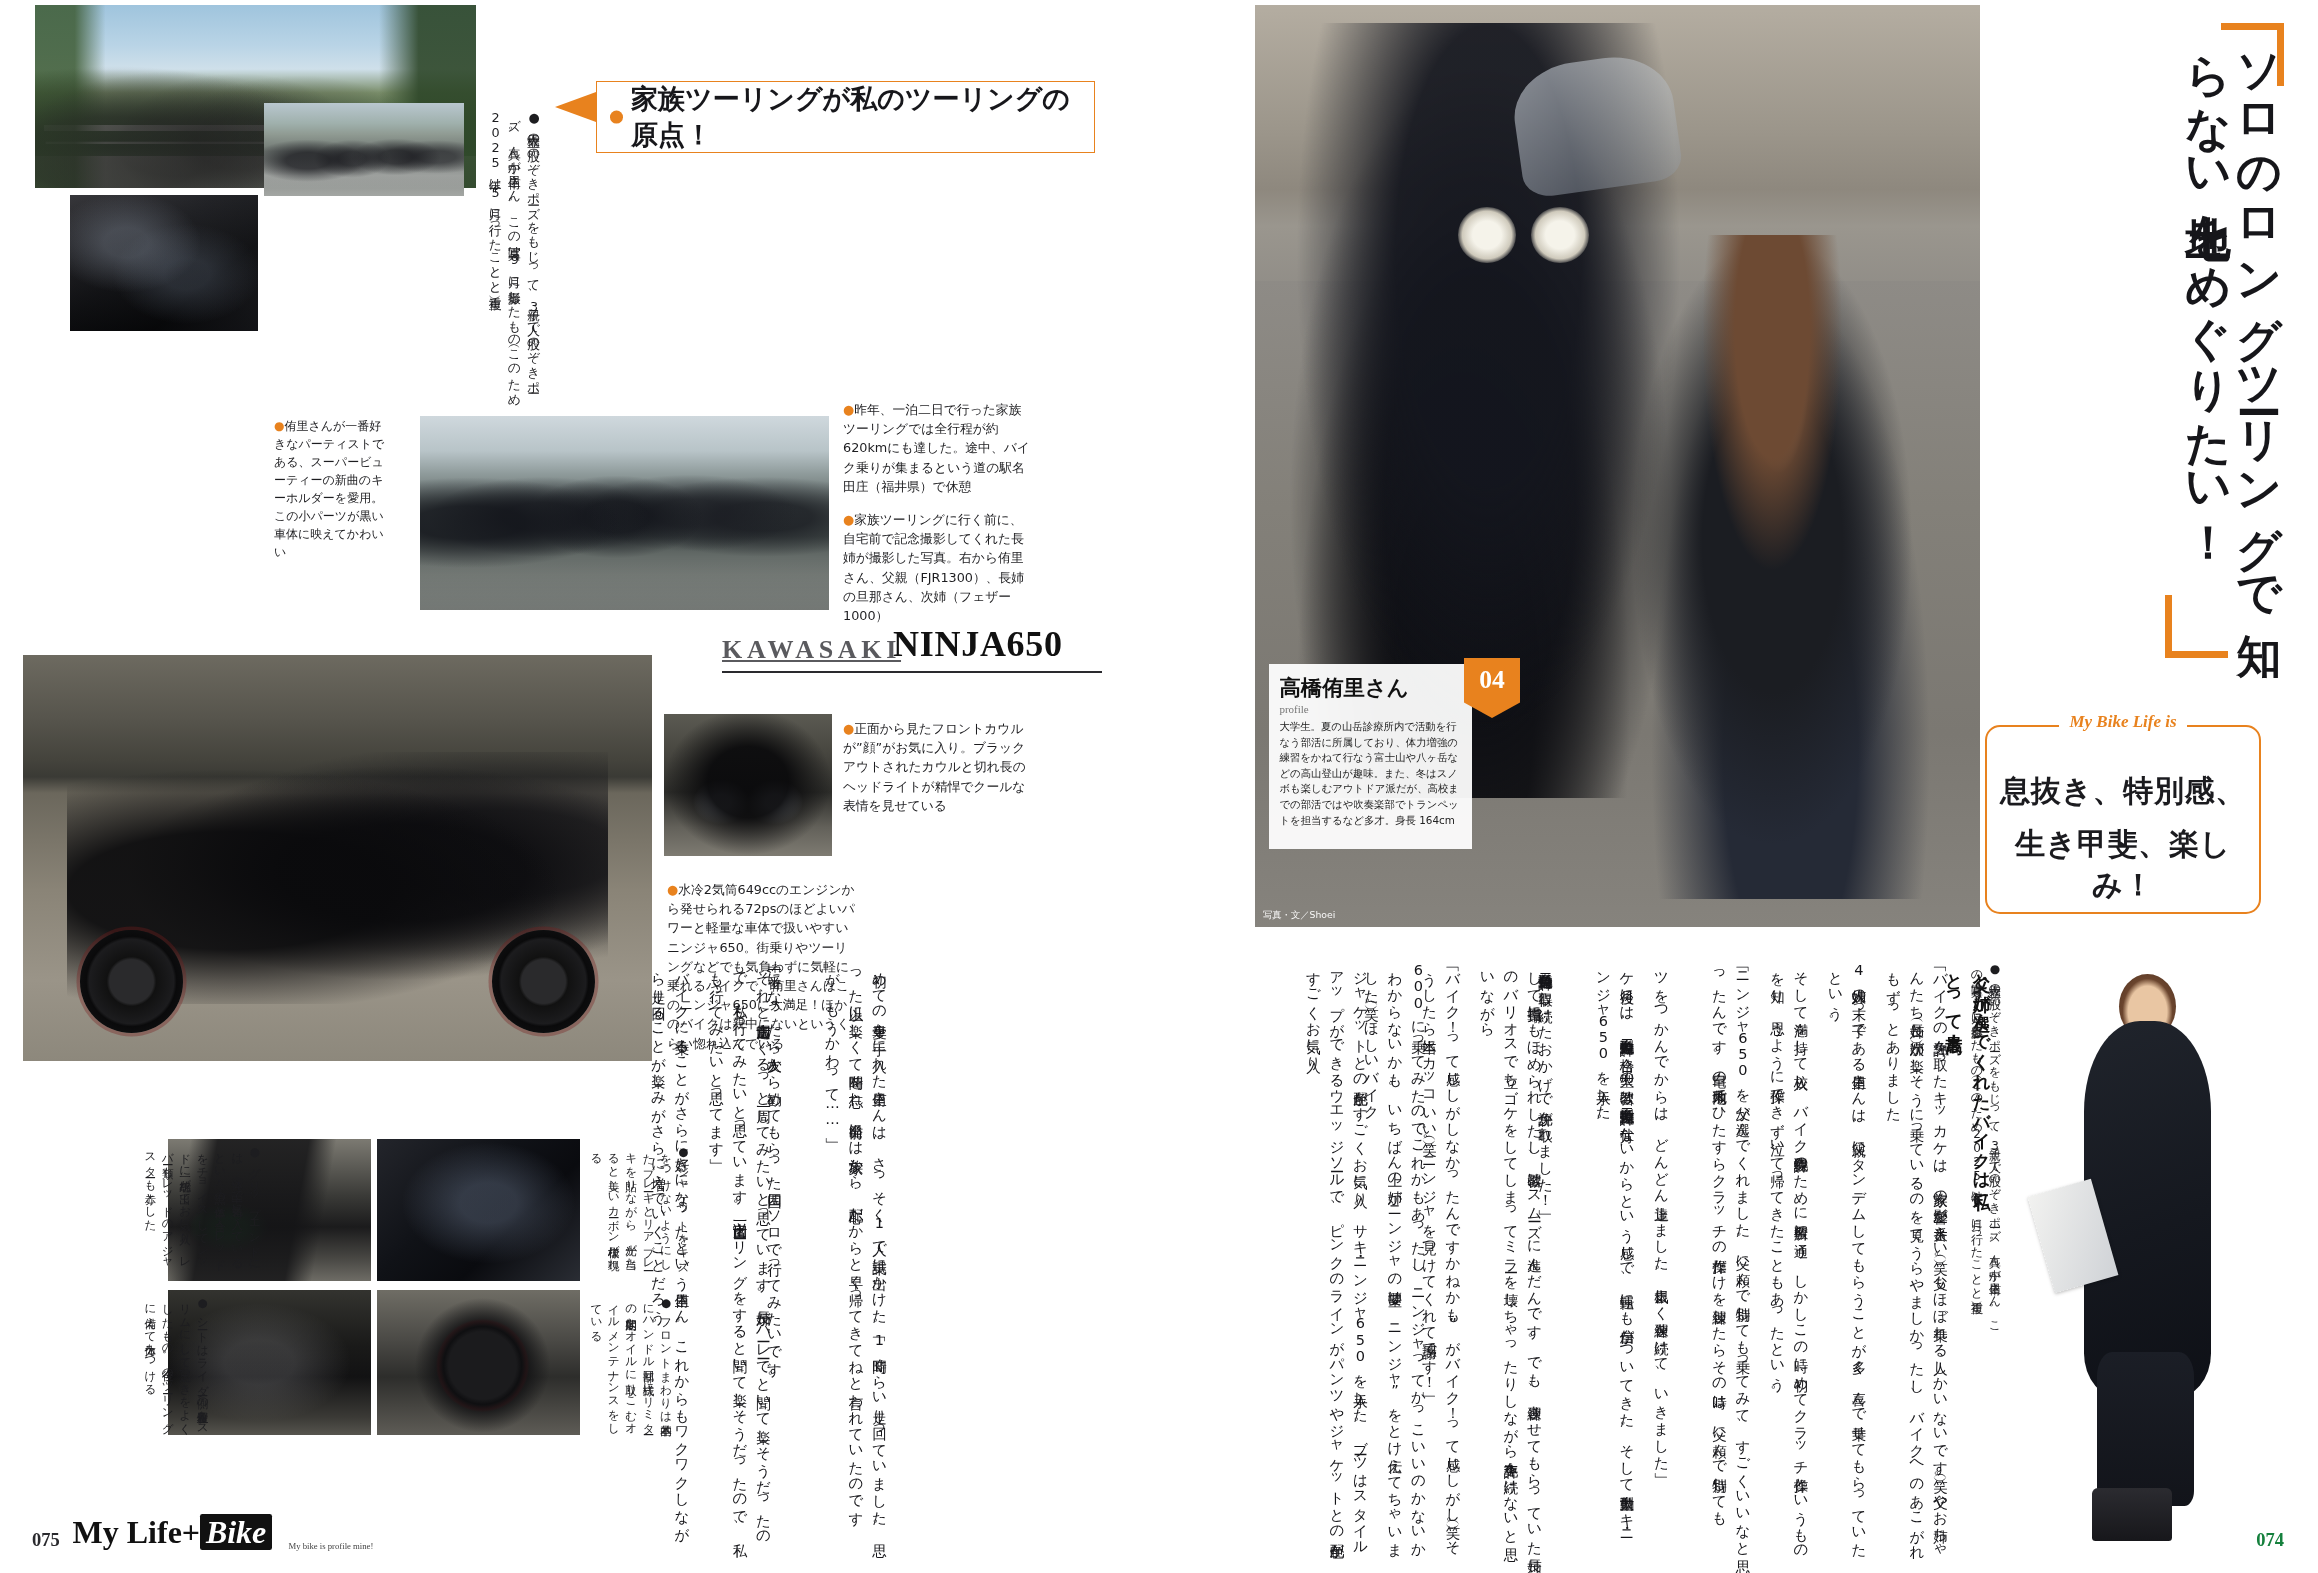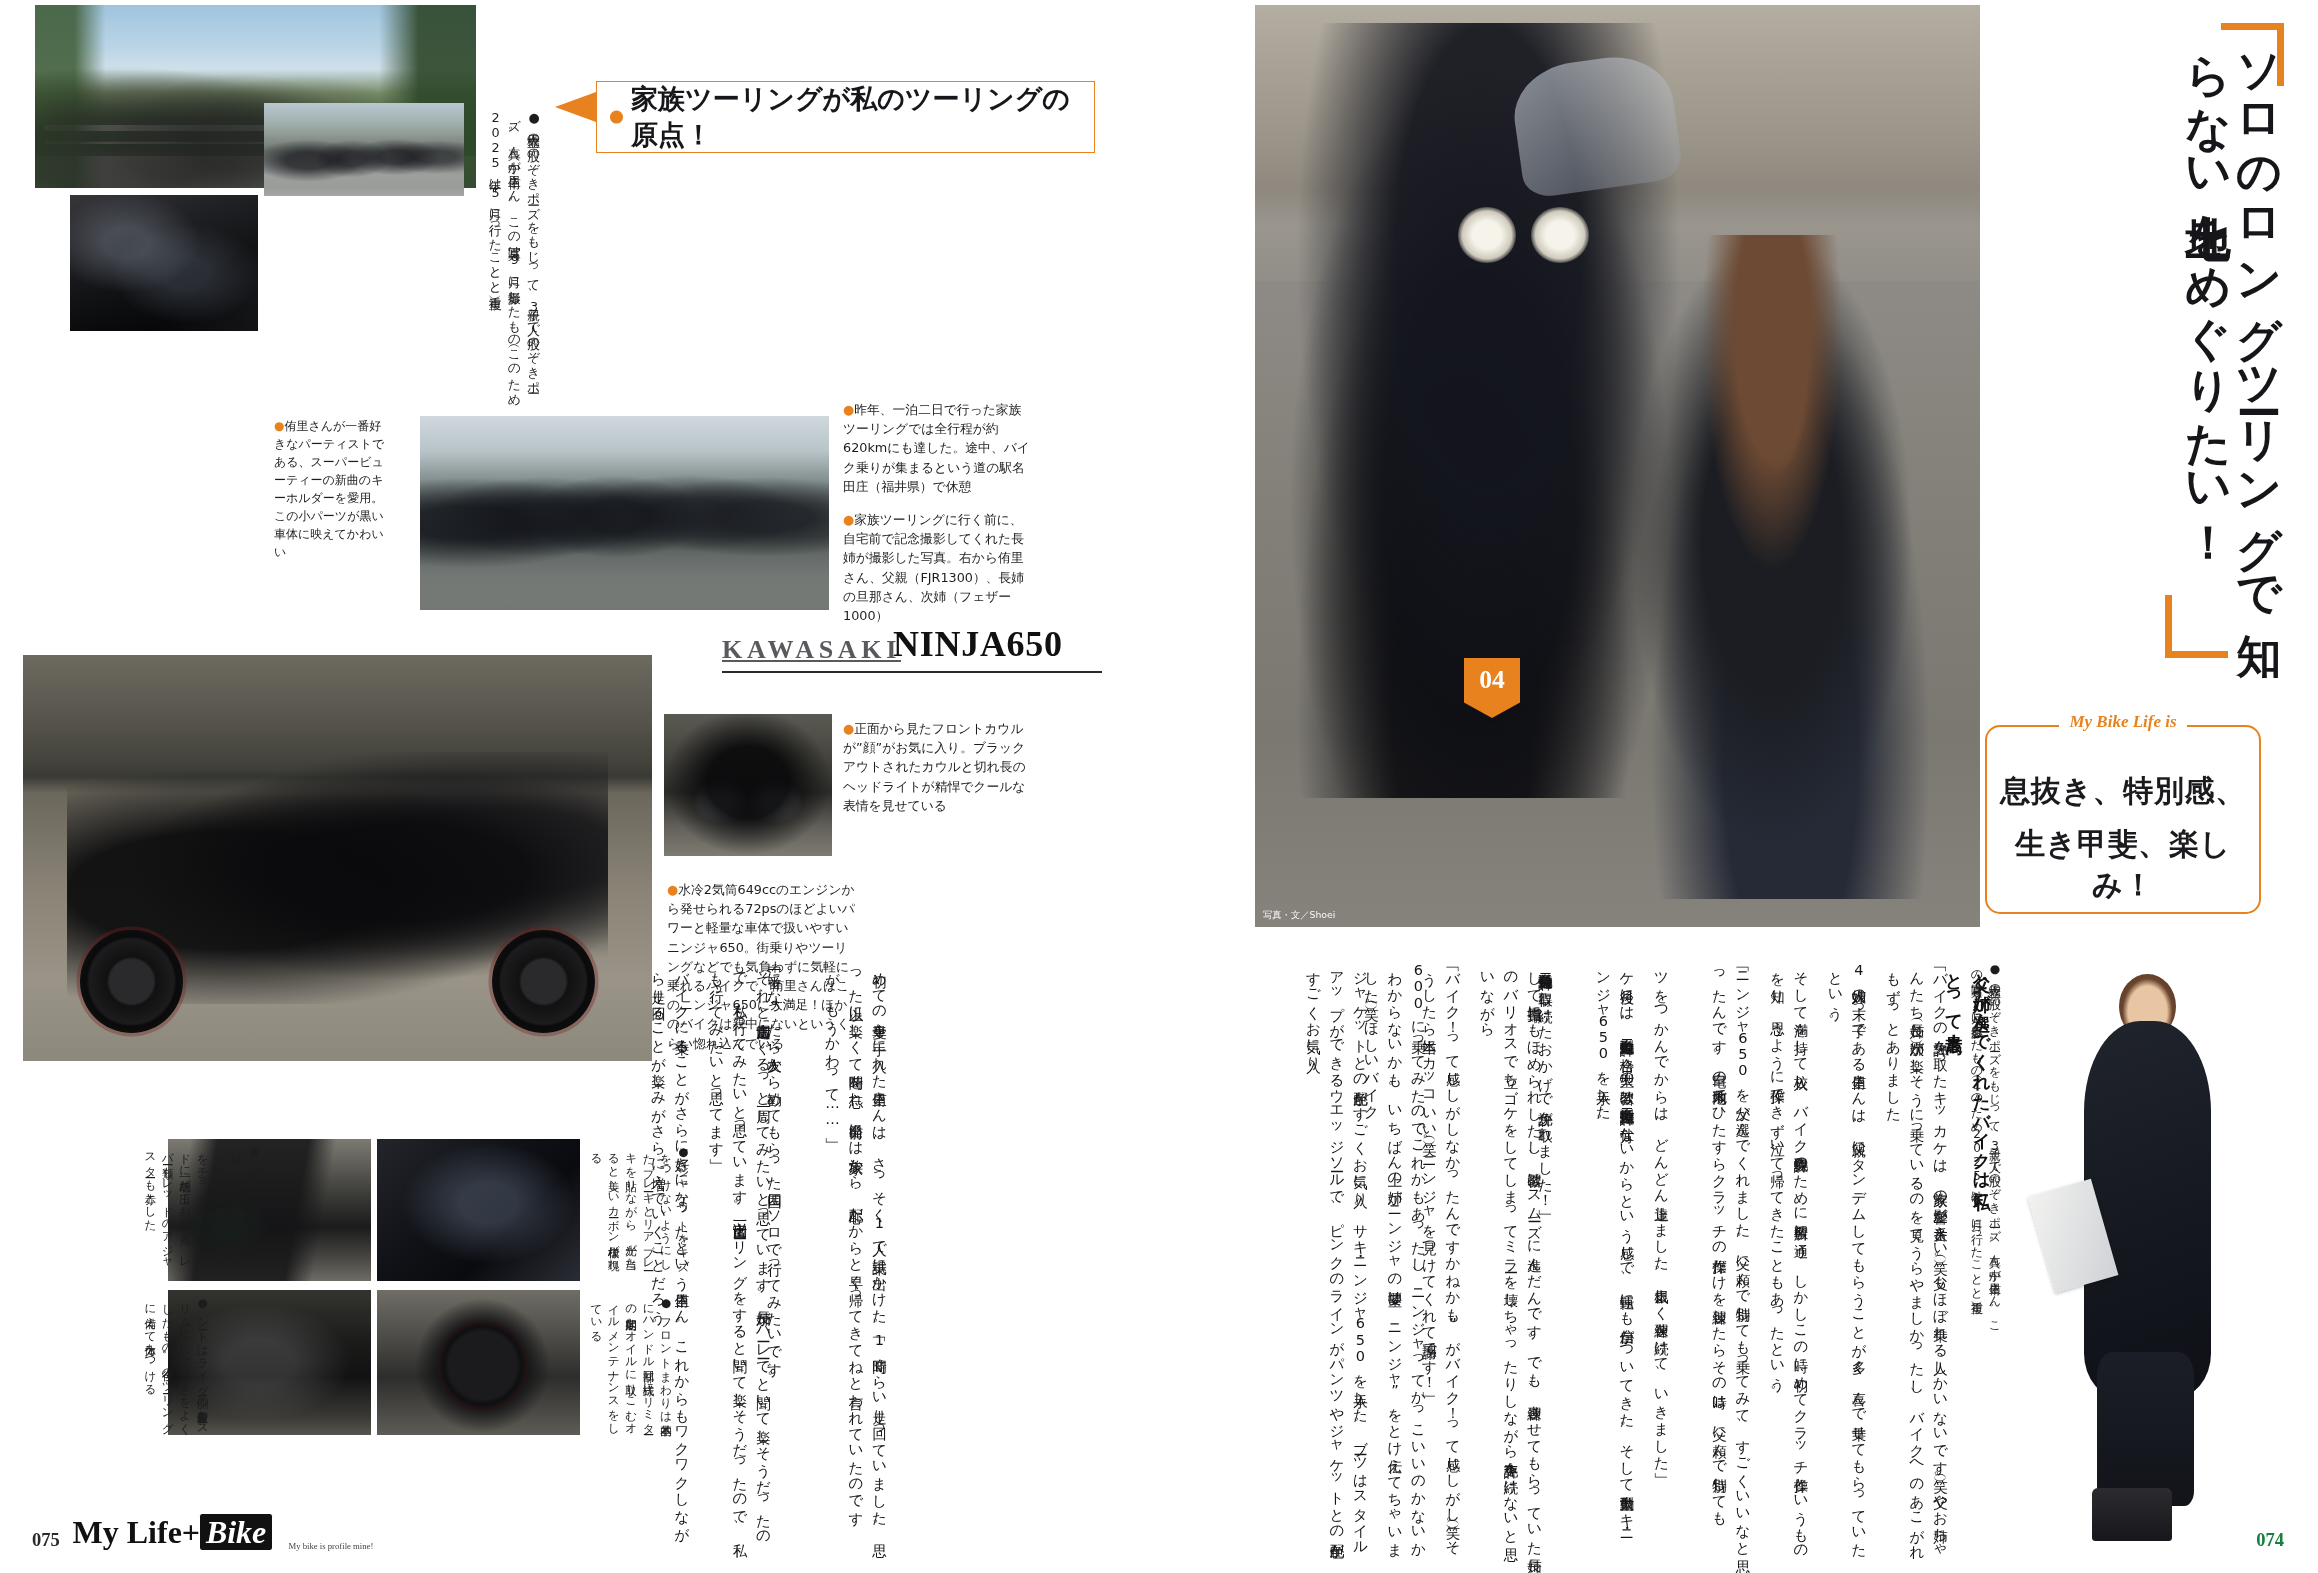--- a/index.html
+++ b/index.html
@@ -460,20 +460,25 @@
   <div class="ph photo-hero">
     <div class="tarmac"></div>
     <div class="bike"></div>
     <div class="screen"></div>
     <div class="headlamp-l"></div>
     <div class="headlamp-r"></div>
     <div class="person"></div>
     <div class="credit">写真・文／Shoei</div>
   </div>
 
+  <div class="profile-box">
+    <div class="pname">高橋侑里さん</div>
+    <div class="plabel">profile</div>
+    <div class="ptext">大学生。夏の山岳診療所内で活動を行なう部活に所属しており、体力増強の練習をかねて行なう富士山や八ヶ岳などの高山登山が趣味。また、冬はスノボも楽しむアウトドア派だが、高校までの部活ではや吹奏楽部でトランペットを担当するなど多才。身長 164cm</div>
+  </div>
   <div class="num-badge">04</div>
 
   <div class="headline-wrap">
     <div class="corner-tr"></div>
     <div class="corner-bl"></div>
     <div class="headline">ソロのロングツーリングで知らない土地をめぐりたい！</div>
   </div>
 
   <div class="badge-mybike">
     <div class="ttl">My Bike Life is</div>

